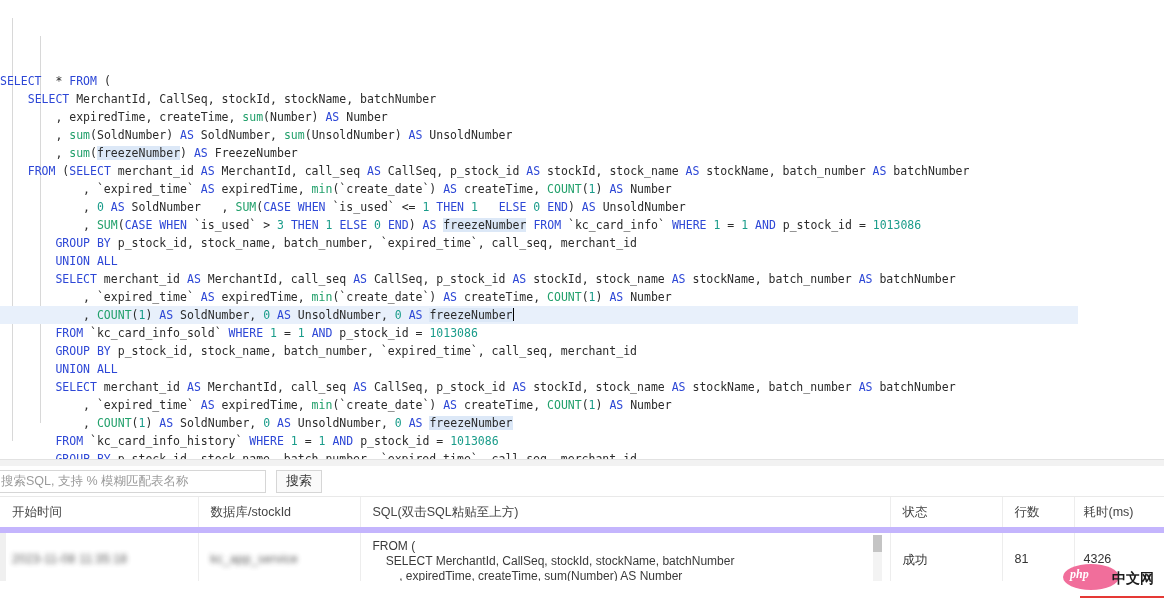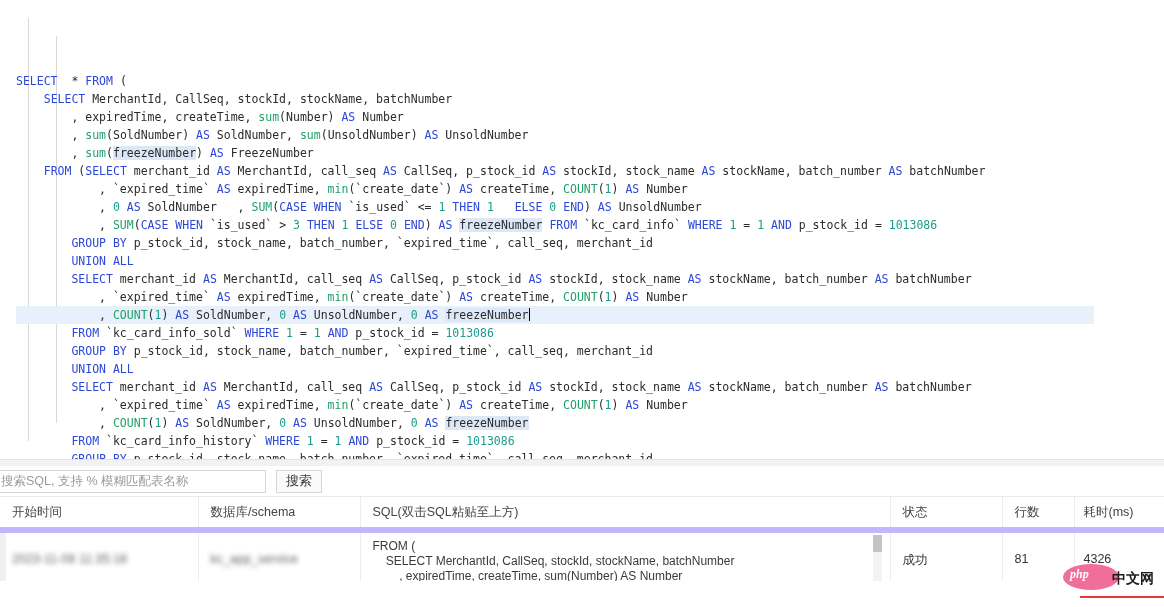--- a/index.html
+++ b/index.html
@@ -18,21 +18,20 @@
   }
 
   
   .editor {
     position: absolute;
     left: 0; top: 0;
     width: 1078px;
     height: 459px;
     background: #ffffff;
     overflow: hidden;
-    margin-left: 16px;
   }
 
   .code-area {
     position: relative;
     font-family: "DejaVu Sans Mono", "Liberation Mono", monospace;
     font-size: 11.5px;
     line-height: 18px;
     color: #2b2b2b;
     padding-top: 0px;
     white-space: pre;
@@ -346,21 +345,21 @@
           <col class="col-time">
             <col class="col-db">
             <col class="col-sql">
           <col class="col-state">
             <col class="col-rows">
             <col class="col-cost">
         </colgroup>
         <thead>
           <tr>
             <th>开始时间</th>
-            <th>数据库/schema</th>
+            <th>数据库/stockId</th>
             <th>SQL(双击SQL粘贴至上方)</th>
             <th>状态</th>
             <th>行数</th>
             <th>耗时(ms)</th>
           </tr>
         </thead>
         <tbody>
           <tr>
             <td class="td-handle-cell">
               <span class="row-handle"></span>

